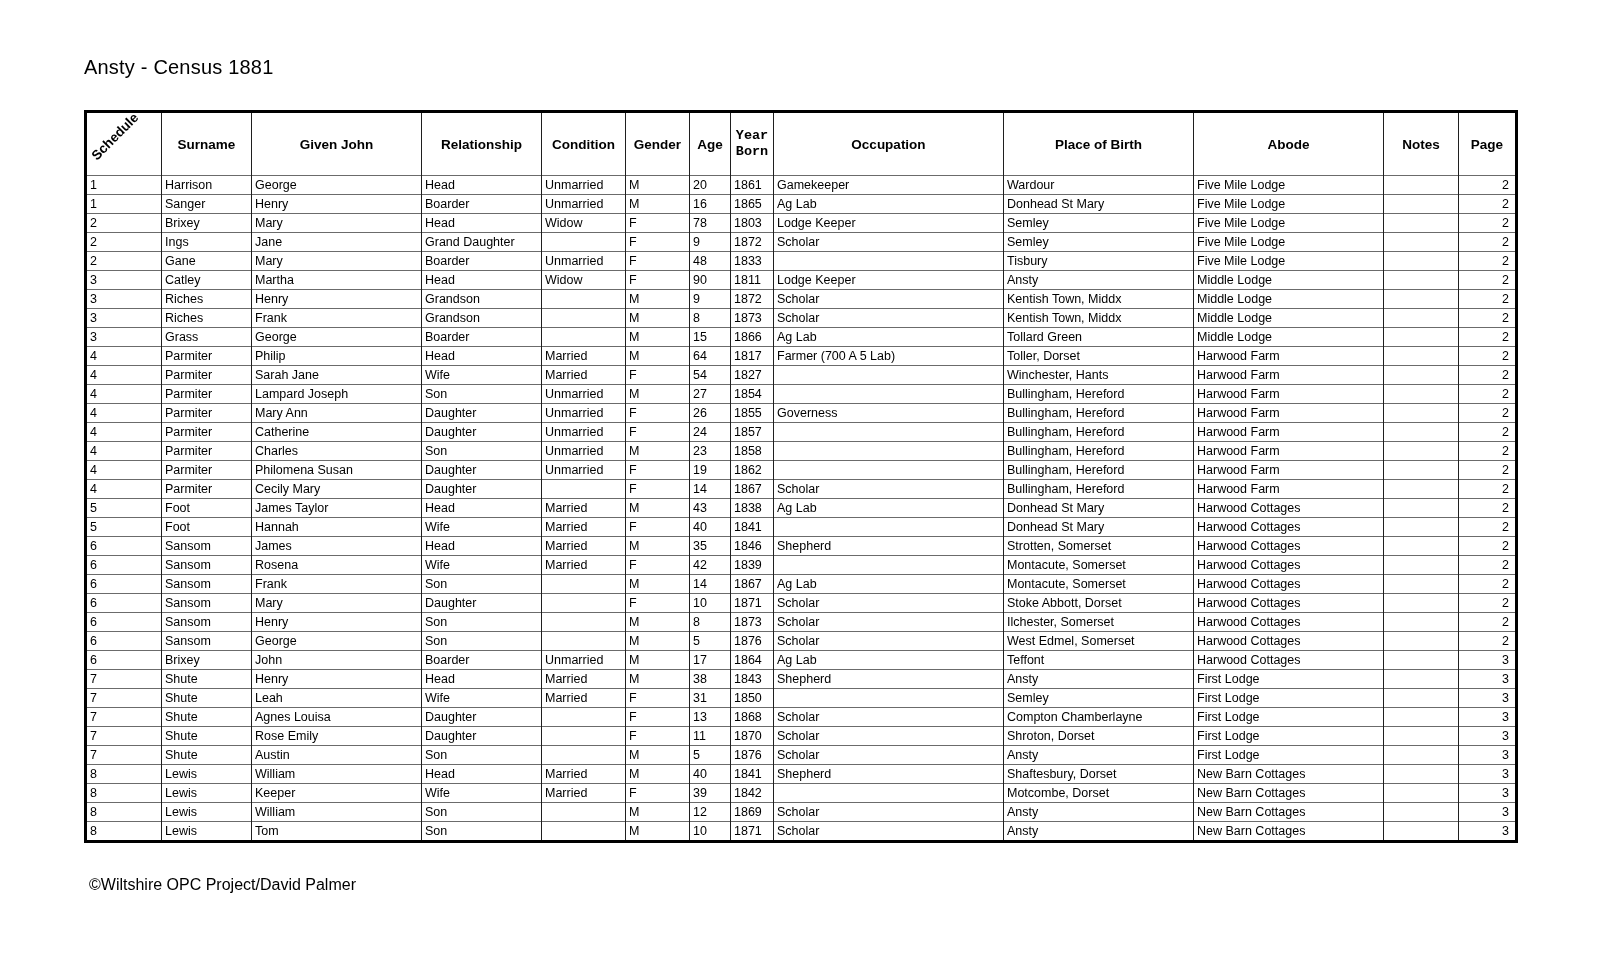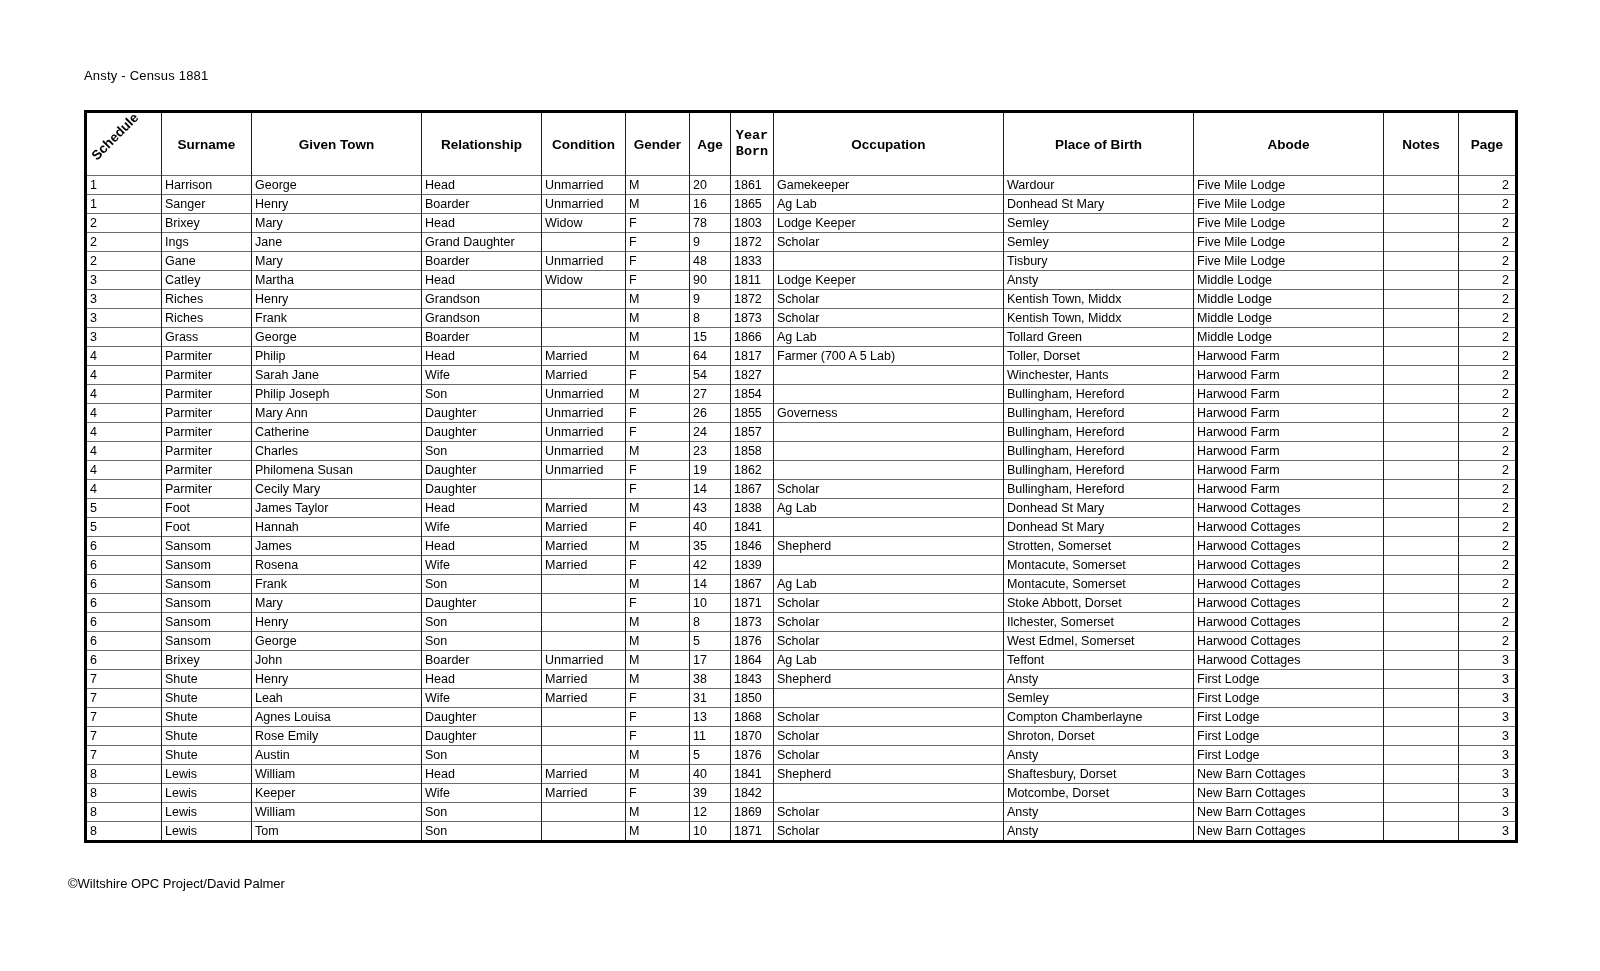--- a/index.html
+++ b/index.html
@@ -10,22 +10,22 @@
   body {
     width: 1600px;
     height: 971px;
     position: relative;
     font-family: "Liberation Sans", sans-serif;
     color: #000;
   }
   .page-title {
     position: absolute;
     left: 84px;
-    top: 68px;
-    font-size: 13px;
+    top: 56px;
+    font-size: 20px;
     letter-spacing: 0.2px;
   }
   .census-table {
     position: absolute;
     left: 84px;
     top: 110px;
     width: 1431px;
     border-collapse: collapse;
     table-layout: fixed;
     border: 3px solid #000;
@@ -84,23 +84,23 @@
   .w-gender    { width: 64px; }
   .w-age       { width: 41px; }
   .w-yearborn  { width: 43px; }
   .w-occupation{ width: 230px; }
   .w-birthplace{ width: 190px; }
   .w-abode     { width: 190px; }
   .w-notes     { width: 75px; }
   .w-page      { width: 58px; }
   .footer-text {
     position: absolute;
-    left: 68px;
+    left: 89px;
     top: 876px;
-    font-size: 13px;
+    font-size: 16px;
   }
 </style>
 </head>
 <body>
 
 <div class="page-title">Ansty - Census 1881</div>
 
 <table class="census-table">
   <colgroup id="colgroup">
       <col class="w-schedule">
@@ -116,21 +116,21 @@
       <col class="w-abode">
       <col class="w-notes">
       <col class="w-page">
     </colgroup>
   <thead>
     <tr id="header-row">
         <th class="col-schedule">
           <span class="diagonal">Schedule</span>
         </th>
         <th class="col-surname">Surname</th>
-        <th class="col-given">Given Town</th>
+        <th class="col-given">Given John</th>
         <th class="col-relationship">Relationship</th>
         <th class="col-condition">Condition</th>
         <th class="col-gender">Gender</th>
         <th class="col-age">Age</th>
         <th class="col-yearborn">Year Born</th>
         <th class="col-occupation">Occupation</th>
         <th class="col-birthplace">Place of Birth</th>
         <th class="col-abode">Abode</th>
         <th class="col-notes">Notes</th>
         <th class="col-page">Page</th>
@@ -298,21 +298,21 @@
         <td class="col-yearborn">1827</td>
         <td class="col-occupation"></td>
         <td class="col-birthplace">Winchester, Hants</td>
         <td class="col-abode">Harwood Farm</td>
         <td class="col-notes"></td>
         <td class="col-page">2</td>
       </tr>
       <tr>
         <td class="col-schedule">4</td>
         <td class="col-surname">Parmiter</td>
-        <td class="col-given">Philip Joseph</td>
+        <td class="col-given">Lampard Joseph</td>
         <td class="col-relationship">Son</td>
         <td class="col-condition">Unmarried</td>
         <td class="col-gender">M</td>
         <td class="col-age">27</td>
         <td class="col-yearborn">1854</td>
         <td class="col-occupation"></td>
         <td class="col-birthplace">Bullingham, Hereford</td>
         <td class="col-abode">Harwood Farm</td>
         <td class="col-notes"></td>
         <td class="col-page">2</td>

